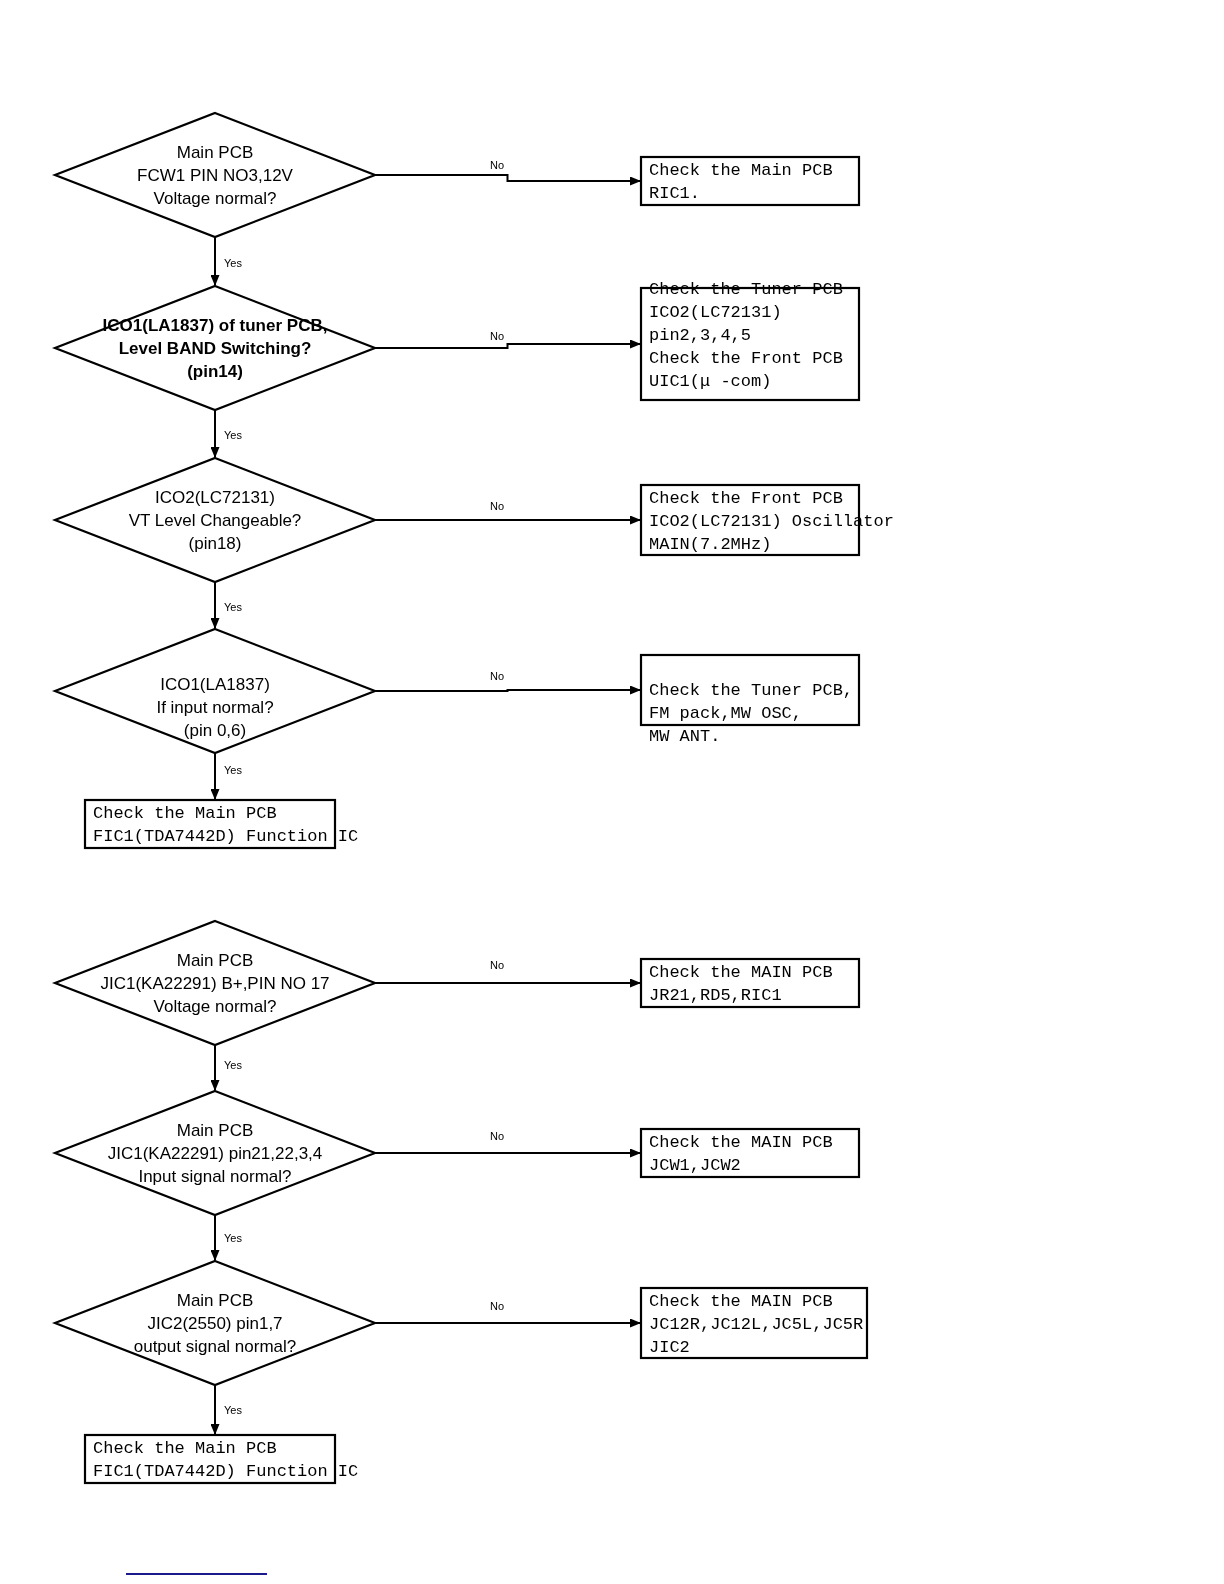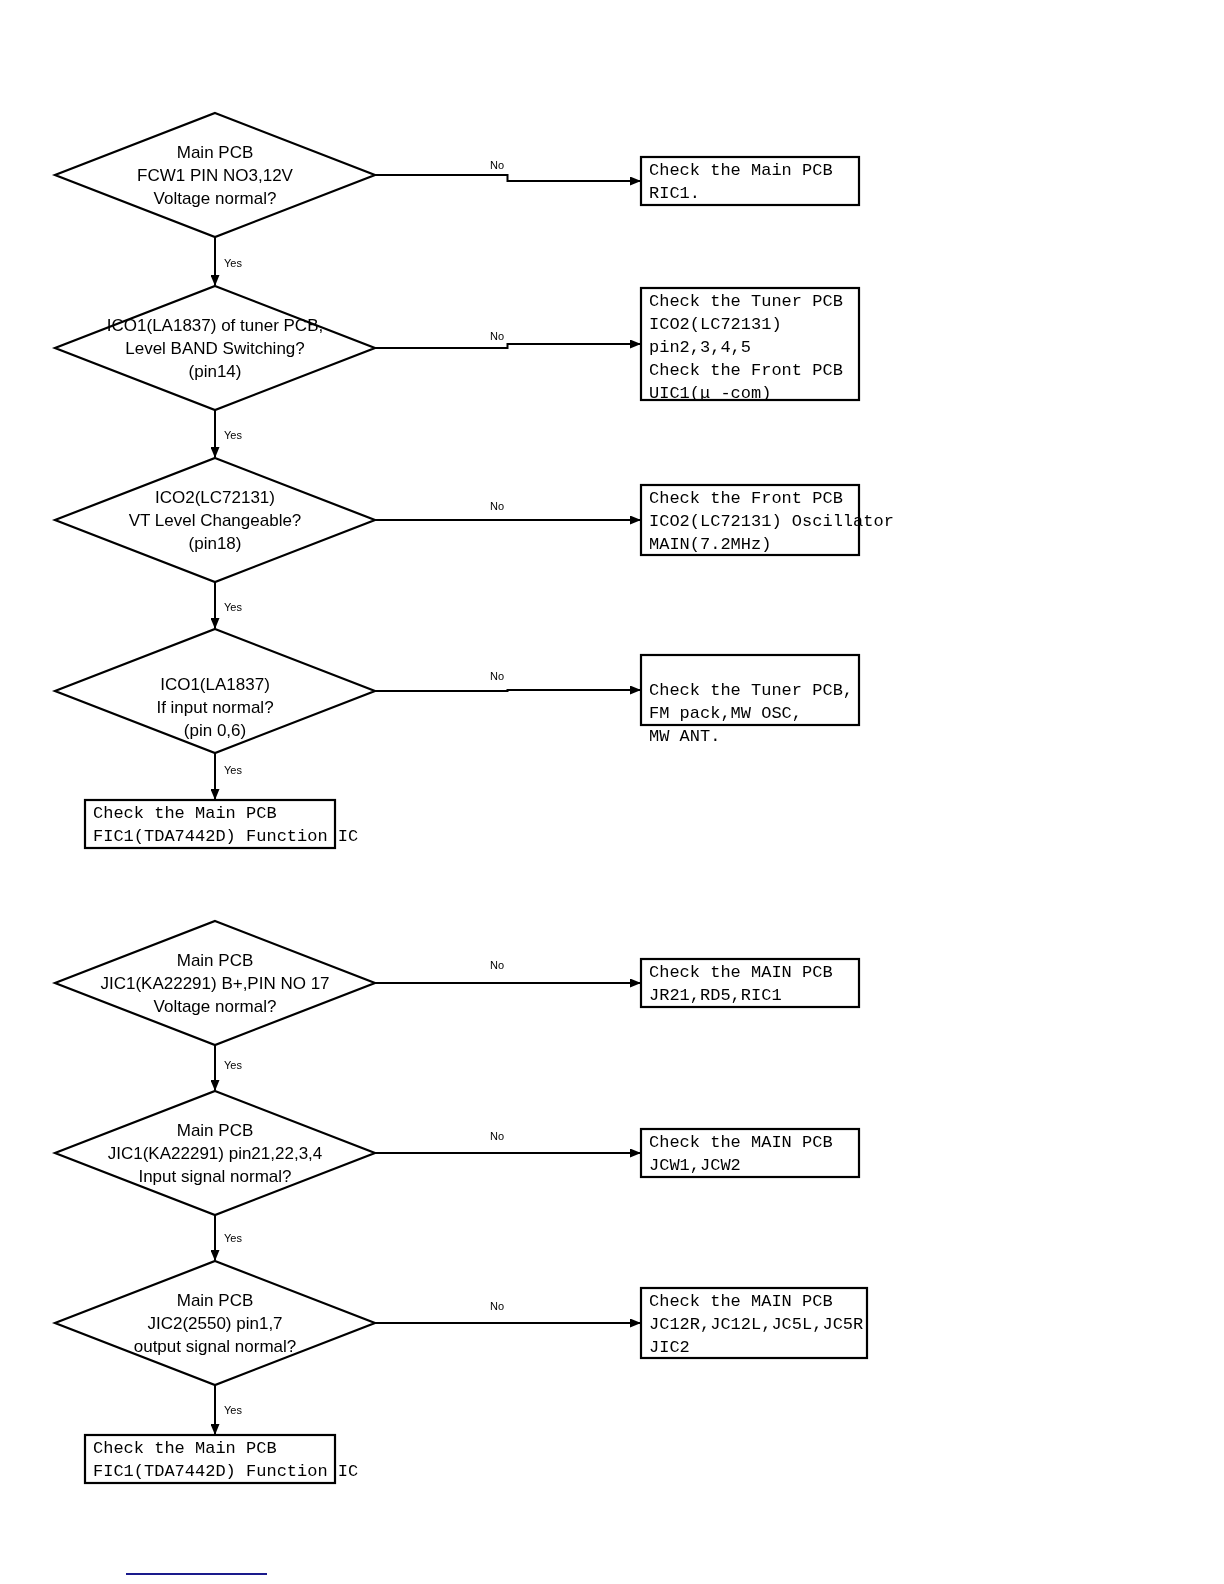--- a/index.html
+++ b/index.html
@@ -104,22 +104,22 @@
         <path d="M375,1153 L640,1153" marker-end="url(#arrowhead)"></path>
         <path d="M215,1215 L215,1260" marker-end="url(#arrowhead)"></path>
         <path d="M375,1323 L640,1323" marker-end="url(#arrowhead)"></path>
         <path d="M215,1385 L215,1434" marker-end="url(#arrowhead)"></path>
       </g>
   </svg>
 
   <div id="labels-layer">
       <div class="node-text diamond-text" style="left: 215px; top: 175px;"><div>Main PCB</div><div>FCW1 PIN NO3,12V</div><div>Voltage normal?</div></div>
       <div class="node-text box-text" style="left: 649px; top: 159px; width: 208px;"><div>Check the Main PCB</div><div>RIC1.</div></div>
-      <div class="node-text diamond-text" style="left: 215px; top: 348px;"><div>ICO1(LA1837) of tuner PCB,</div><div>Level BAND Switching?</div><div>(pin14)</div></div>
-      <div class="node-text box-text" style="left: 649px; top: 290px; width: 208px;"><div>Check the Tuner PCB</div><div>ICO2(LC72131)</div><div>pin2,3,4,5</div><div>Check the Front PCB</div><div>UIC1(μ -com)</div></div>
+      <div class="node-text diamond-text" style="left: 215px; top: 348px; font-weight: bold;"><div>ICO1(LA1837) of tuner PCB,</div><div>Level BAND Switching?</div><div>(pin14)</div></div>
+      <div class="node-text box-text" style="left: 649px; top: 278px; width: 208px;"><div>Check the Tuner PCB</div><div>ICO2(LC72131)</div><div>pin2,3,4,5</div><div>Check the Front PCB</div><div>UIC1(μ -com)</div></div>
       <div class="node-text diamond-text" style="left: 215px; top: 520px;"><div>ICO2(LC72131)</div><div>VT Level Changeable?</div><div>(pin18)</div></div>
       <div class="node-text box-text" style="left: 649px; top: 487px; width: 208px;"><div>Check the Front PCB</div><div>ICO2(LC72131) Oscillator</div><div>MAIN(7.2MHz)</div></div>
       <div class="node-text diamond-text" style="left: 215px; top: 707px;"><div>ICO1(LA1837)</div><div>If input normal?</div><div>(pin 0,6)</div></div>
       <div class="node-text box-text" style="left: 649px; top: 679px; width: 208px;"><div>Check the Tuner PCB,</div><div>FM pack,MW OSC,</div><div>MW ANT.</div></div>
       <div class="node-text box-text" style="left: 93px; top: 802px; width: 240px;"><div>Check the Main PCB</div><div>FIC1(TDA7442D) Function IC</div></div>
       <div class="edge-label" style="left: 490px; top: 155px;">No</div>
       <div class="edge-label" style="left: 224px; top: 253px;">Yes</div>
       <div class="edge-label" style="left: 490px; top: 326px;">No</div>
       <div class="edge-label" style="left: 224px; top: 425px;">Yes</div>
       <div class="edge-label" style="left: 490px; top: 496px;">No</div>

